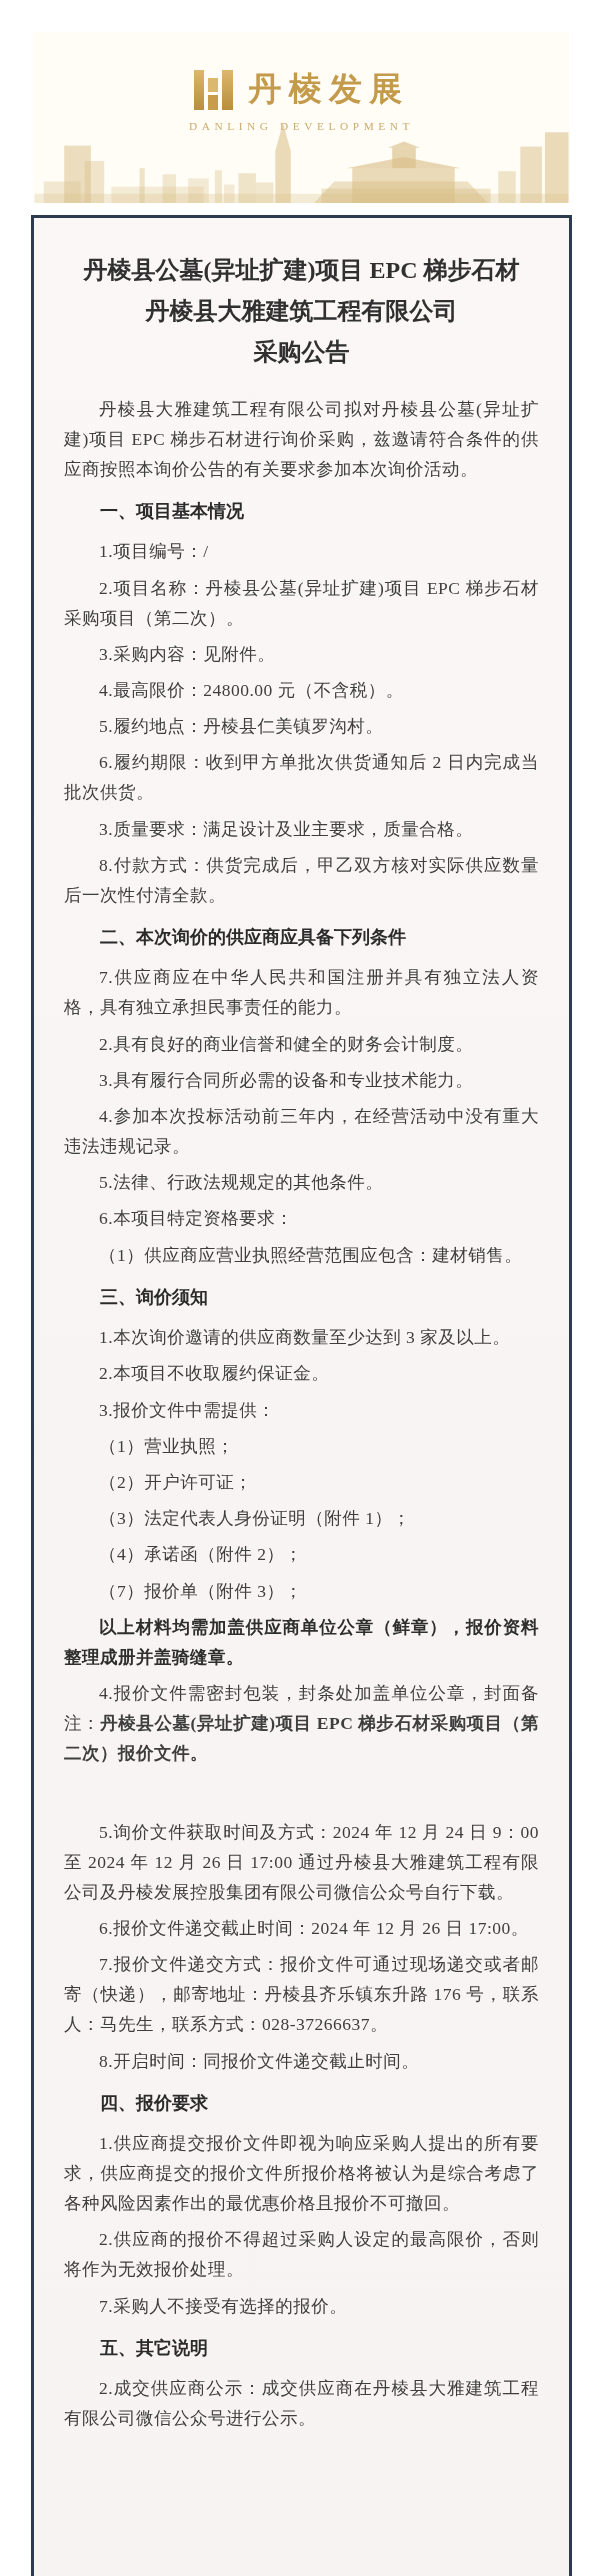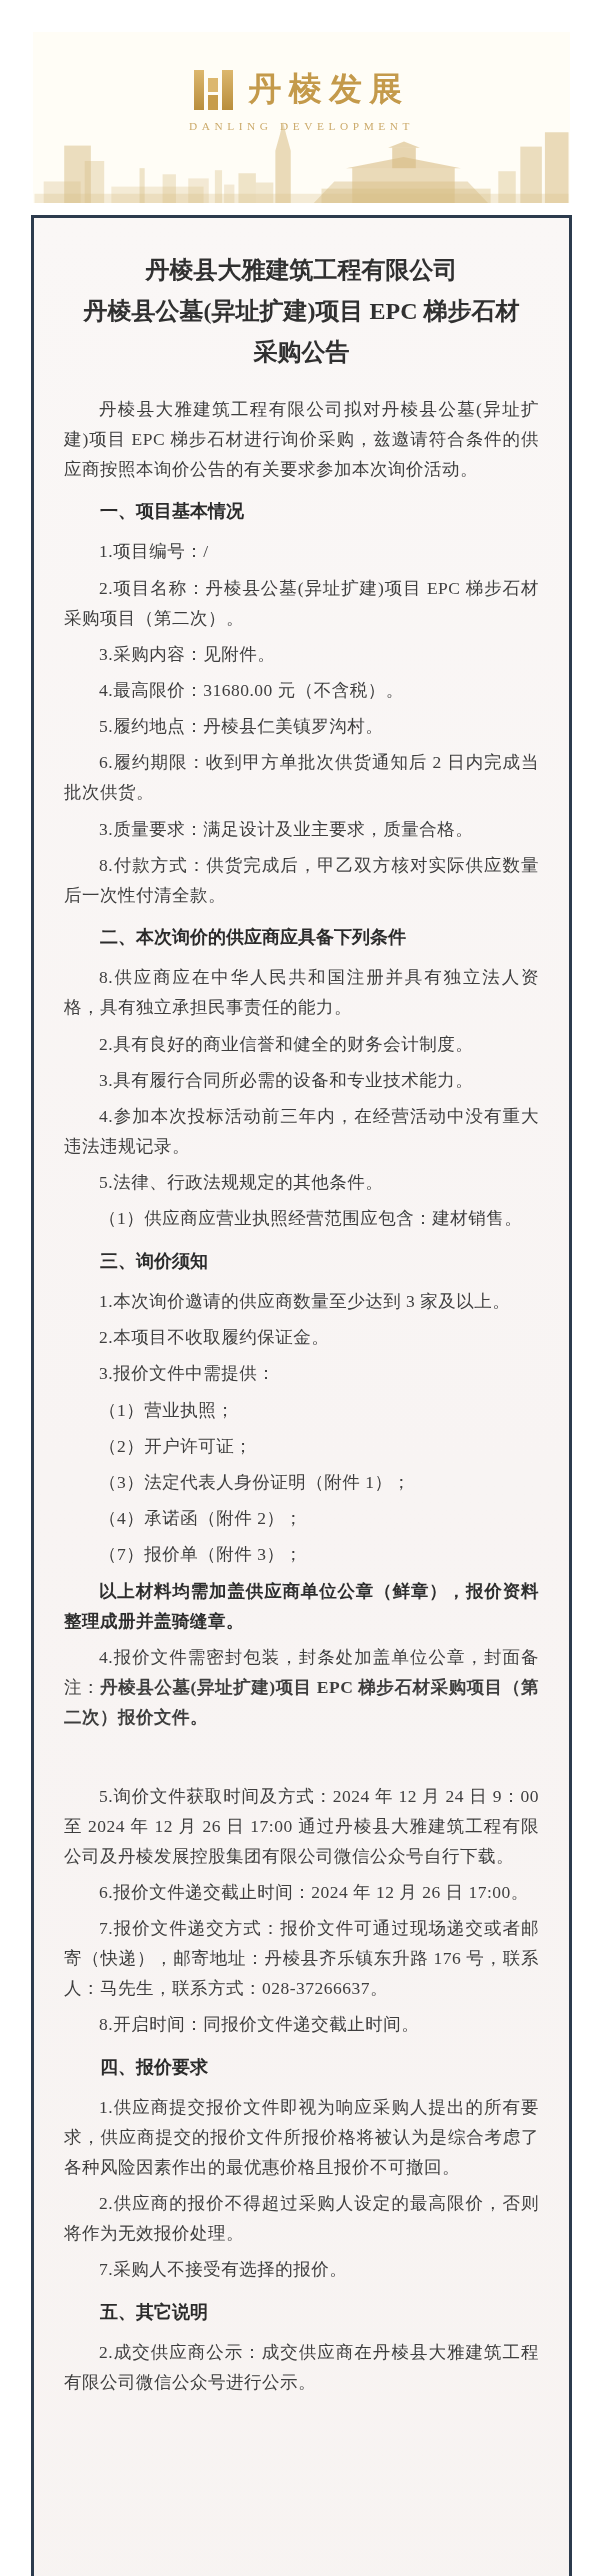--- a/index.html
+++ b/index.html
@@ -115,44 +115,45 @@
       <rect x="0" y="142" width="1042" height="18" opacity="0.28"></rect>
       <rect x="205" y="92" width="10" height="68" opacity="0.4"></rect>
       <rect x="370" y="124" width="20" height="36" opacity="0.3"></rect>
     </g>
   </svg>
 </div>
 
 <div class="page">
 
   <div class="doc-title">
+    <div>丹棱县公墓(异址扩建)项目 EPC 梯步石材</div>
     <div>丹棱县大雅建筑工程有限公司</div>
-    <div>丹棱县公墓(异址扩建)项目 EPC 梯步石材</div>
     <div>采购公告</div>
   </div>
 
   <div class="doc">
     <p>丹棱县大雅建筑工程有限公司拟对丹棱县公墓(异址扩建)项目 EPC 梯步石材进行询价采购，兹邀请符合条件的供应商按照本询价公告的有关要求参加本次询价活动。</p>
 
     <h2>一、项目基本情况</h2>
     <p>1.项目编号：/</p>
     <p>2.项目名称：丹棱县公墓(异址扩建)项目 EPC 梯步石材采购项目（第二次）。</p>
     <p>3.采购内容：见附件。</p>
-    <p>4.最高限价：31680.00 元（不含税）。</p>
+    <p>4.最高限价：24800.00 元（不含税）。</p>
     <p>5.履约地点：丹棱县仁美镇罗沟村。</p>
     <p>6.履约期限：收到甲方单批次供货通知后 2 日内完成当批次供货。</p>
     <p>3.质量要求：满足设计及业主要求，质量合格。</p>
     <p>8.付款方式：供货完成后，甲乙双方核对实际供应数量后一次性付清全款。</p>
 
     <h2>二、本次询价的供应商应具备下列条件</h2>
-    <p>8.供应商应在中华人民共和国注册并具有独立法人资格，具有独立承担民事责任的能力。</p>
+    <p>7.供应商应在中华人民共和国注册并具有独立法人资格，具有独立承担民事责任的能力。</p>
     <p>2.具有良好的商业信誉和健全的财务会计制度。</p>
     <p>3.具有履行合同所必需的设备和专业技术能力。</p>
     <p>4.参加本次投标活动前三年内，在经营活动中没有重大违法违规记录。</p>
     <p>5.法律、行政法规规定的其他条件。</p>
+    <p>6.本项目特定资格要求：</p>
     <p>（1）供应商应营业执照经营范围应包含：建材销售。</p>
 
     <h2>三、询价须知</h2>
     <p>1.本次询价邀请的供应商数量至少达到 3 家及以上。</p>
     <p>2.本项目不收取履约保证金。</p>
     <p>3.报价文件中需提供：</p>
     <p>（1）营业执照；</p>
     <p>（2）开户许可证；</p>
     <p>（3）法定代表人身份证明（附件 1）；</p>
     <p>（4）承诺函（附件 2）；</p>

